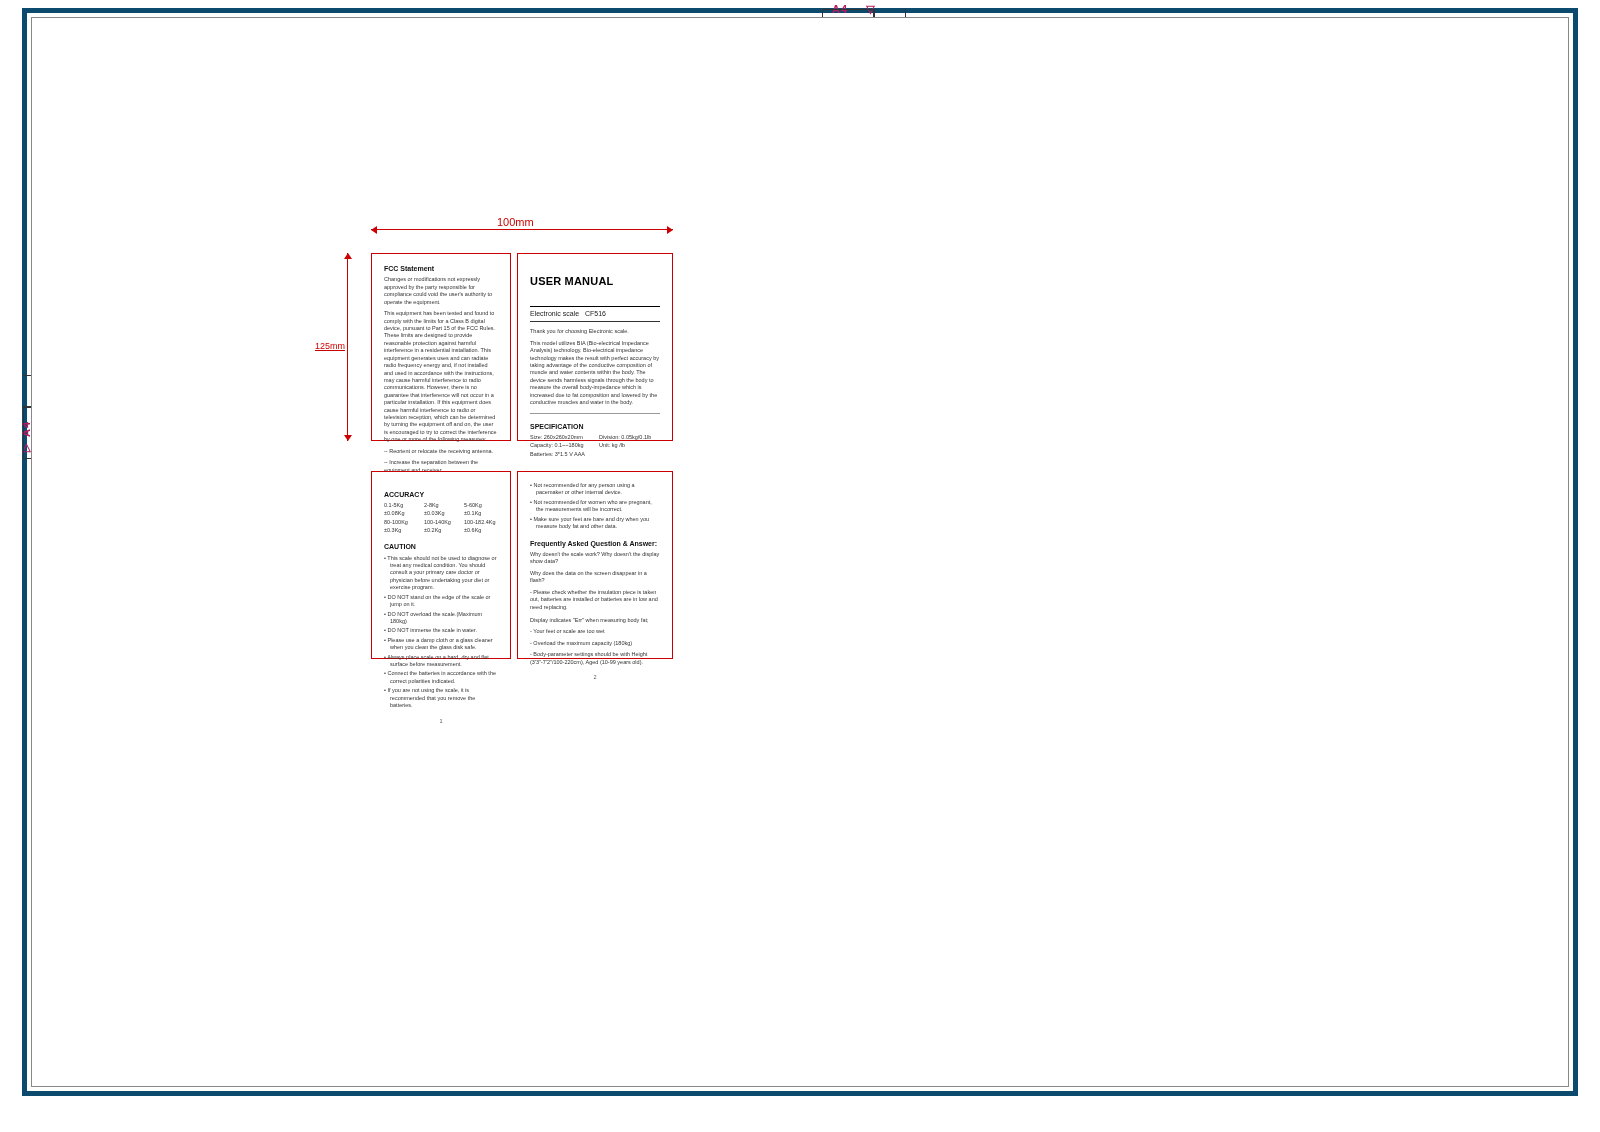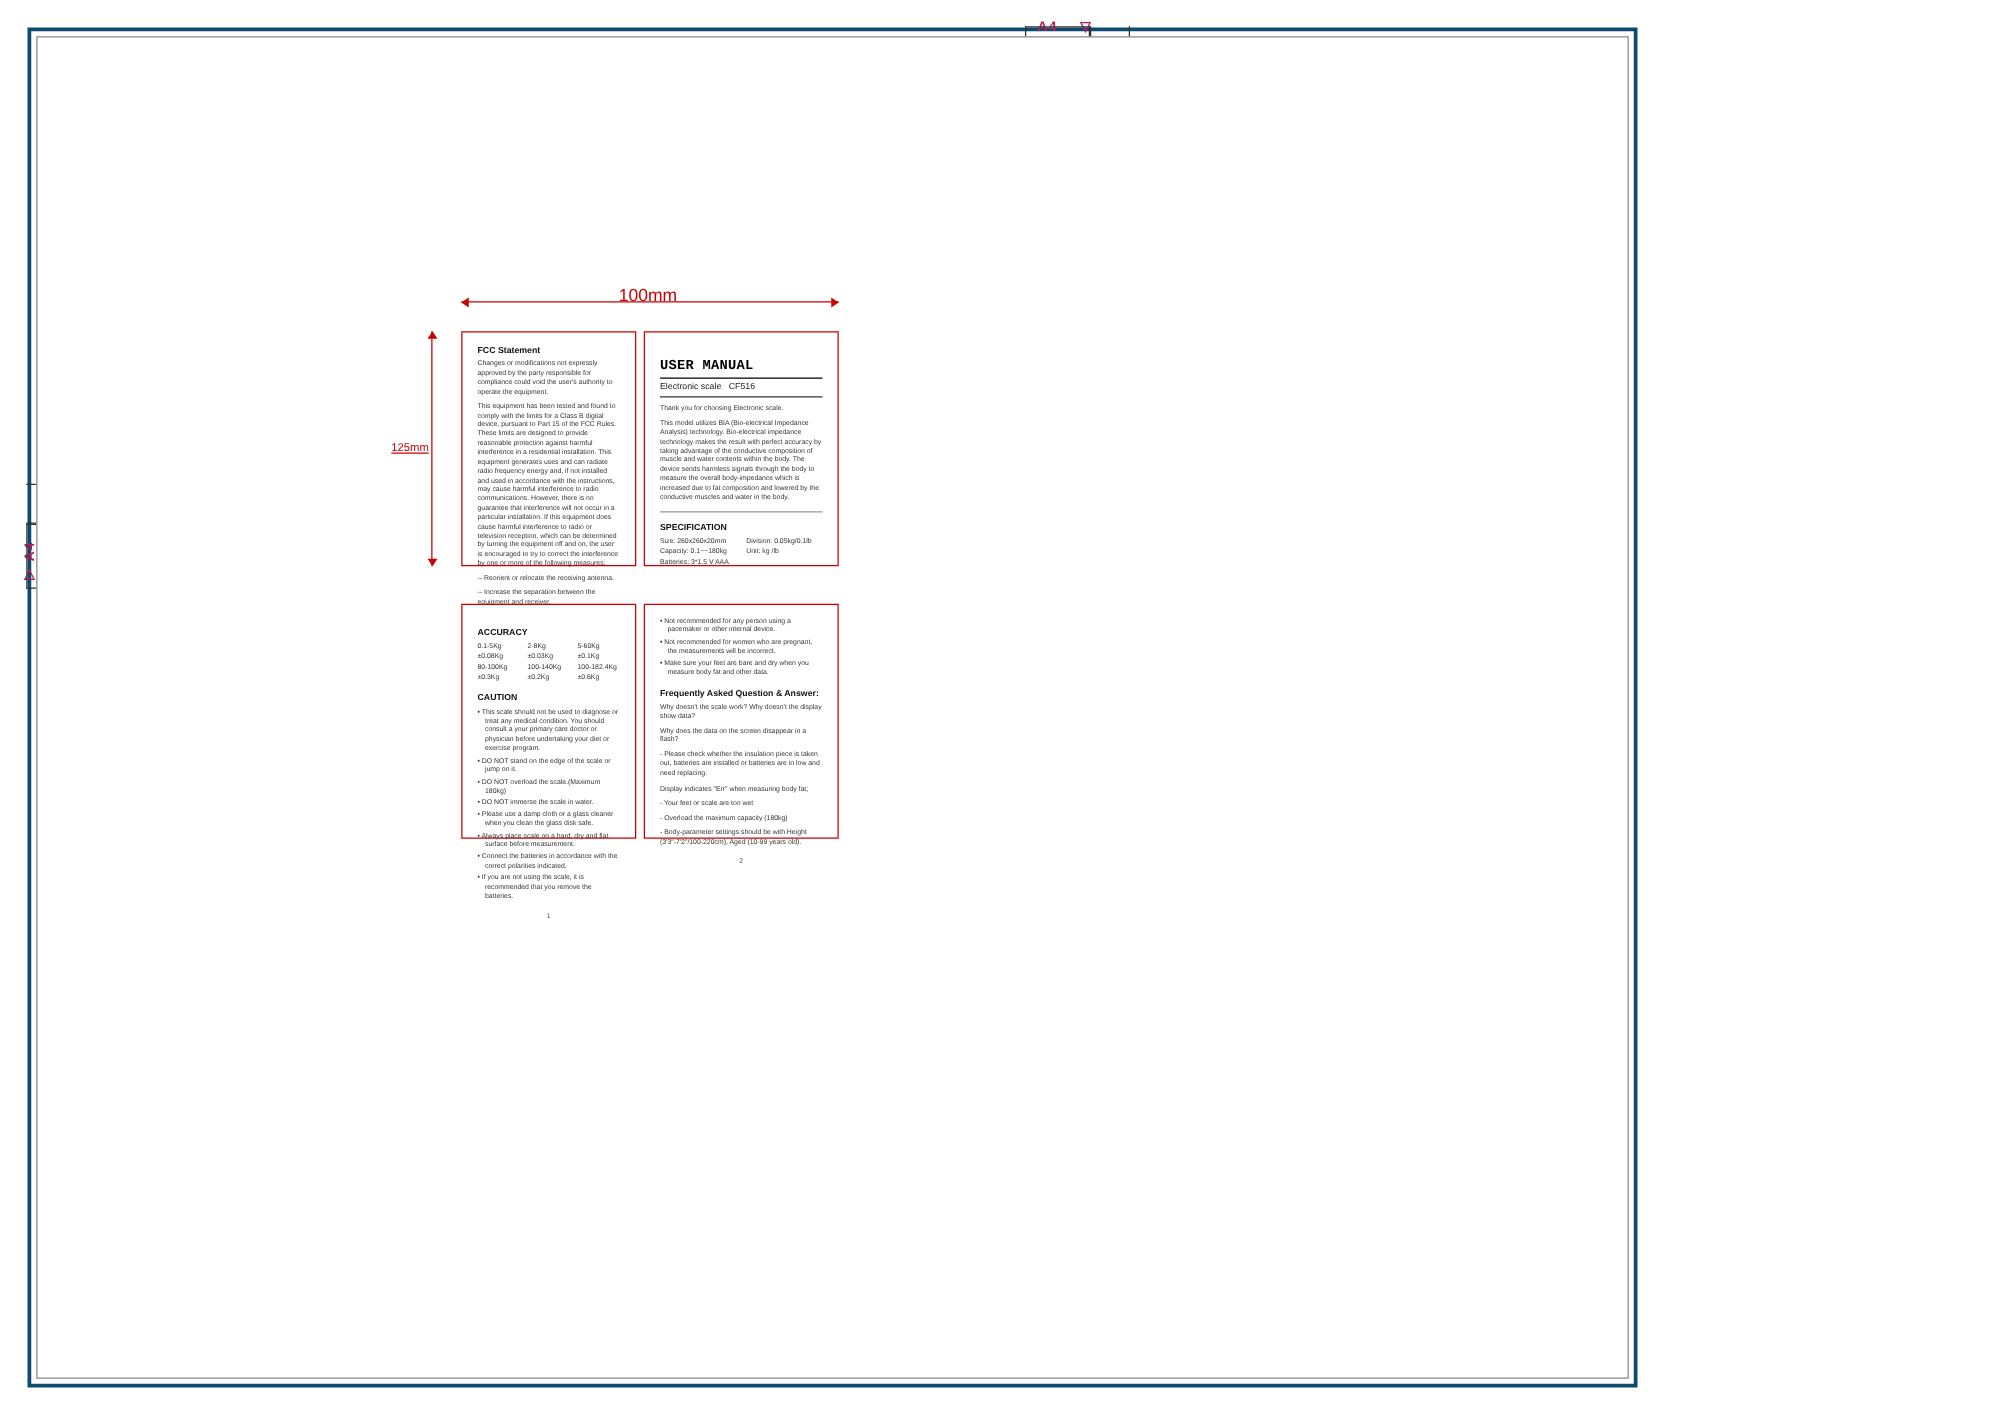--- a/index.html
+++ b/index.html
@@ -7,23 +7,23 @@
     width: 1600px;
     height: 1132px;
     background: #fff;
     font-family: Arial, Helvetica, sans-serif;
     position: relative;
     overflow: hidden;
   }
   
   .outer-frame {
     position: absolute;
-    left: 22px; top: 22px;
-    width: 1288px; height: 1088px;
-    border: 3px solid #0c4a6e;
+    left: 22px; top: 8px;
+    width: 1556px; height: 1088px;
+    border: 5px solid #0c4a6e;
   }
   .inner-frame {
     position: absolute;
     left: 4px; top: 4px;
     right: 4px; bottom: 4px;
     border: 1px solid #888;
   }
   
   .ruler-top {
     position: absolute;
@@ -74,21 +74,21 @@
   .dim-h::before, .dim-h::after {
     content:"";
     position:absolute; top:-4px; width:0; height:0;
     border-top:4px solid transparent; border-bottom:4px solid transparent;
   }
   .dim-h::before { left:0; border-right:6px solid #c00; }
   .dim-h::after { right:0; border-left:6px solid #c00; }
   .dim-h-label {
     position:absolute;
     left: 470px; top: 203px;
-    font-size: 14px; color:#c00;
+    font-size: 11px; color:#c00;
   }
   .dim-v {
     position:absolute;
     left: 320px; top: 240px;
     height: 188px;
     border-left: 1px solid #c00;
   }
   .dim-v::before, .dim-v::after {
     content:""; position:absolute; left:-4px; width:0; height:0;
     border-left:4px solid transparent; border-right:4px solid transparent;
@@ -131,21 +131,21 @@
     gap: 2px 6px;
     font-size: 5.5px;
     margin-bottom: 2px;
   }
   .pagenum { text-align:center; font-size:5.5px; margin-top:8px; color:#555; }
   .bold { font-weight:bold; }
 
   
   .p1 { left:344px; top:240px; width:140px; height:188px; }
   .p2 { left:490px; top:240px; width:156px; height:188px; padding-top:20px; }
-  .p2 h1 { border-bottom:1px solid #000; padding-bottom:1px;font-family:Liberation Mono, monospace; }
+  .p2 h1 { border-bottom:1px solid #000; padding-bottom:17px; }
   .p3 { left:344px; top:458px; width:140px; height:188px; }
   .p4 { left:490px; top:458px; width:156px; height:188px; }
 </style>
 </head>
 <body>
 
 <div class="outer-frame">
   <div class="inner-frame"></div>
 
   <div class="ruler-top">

